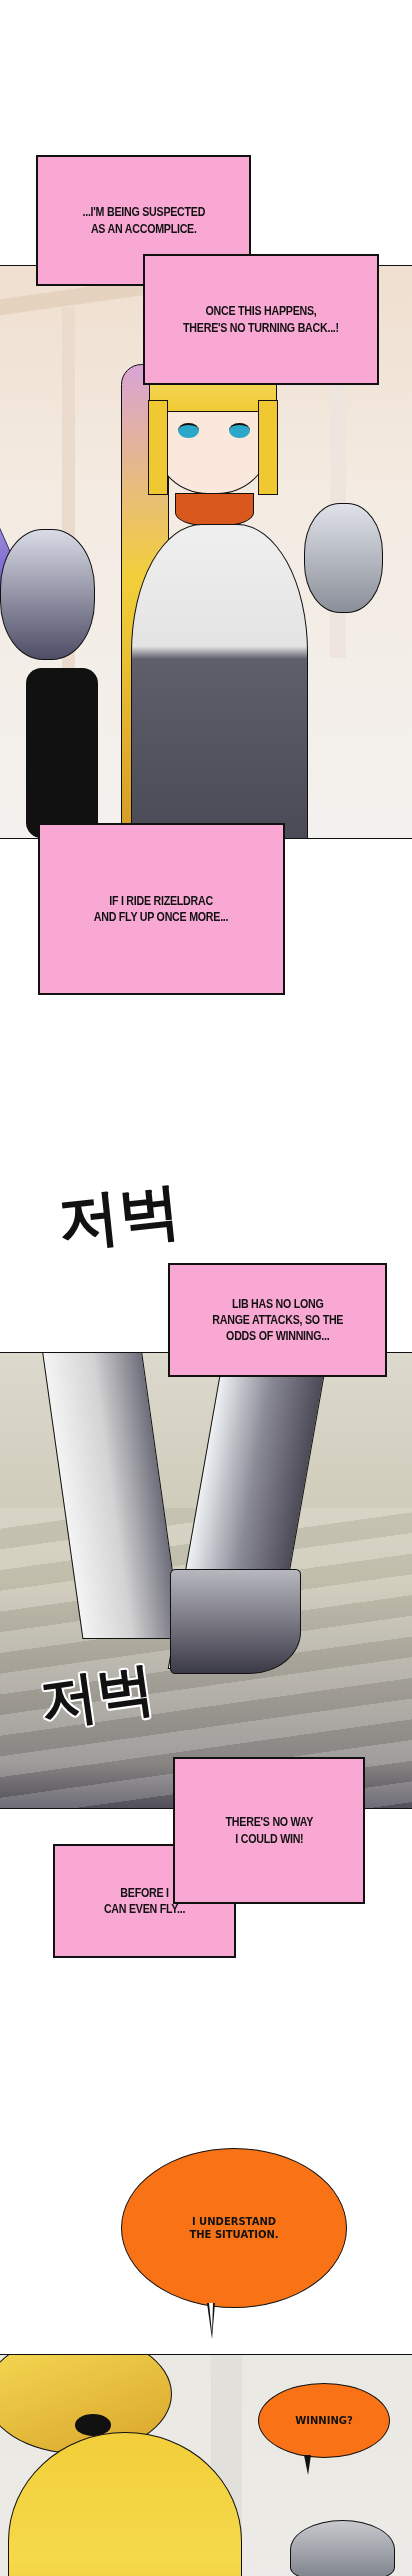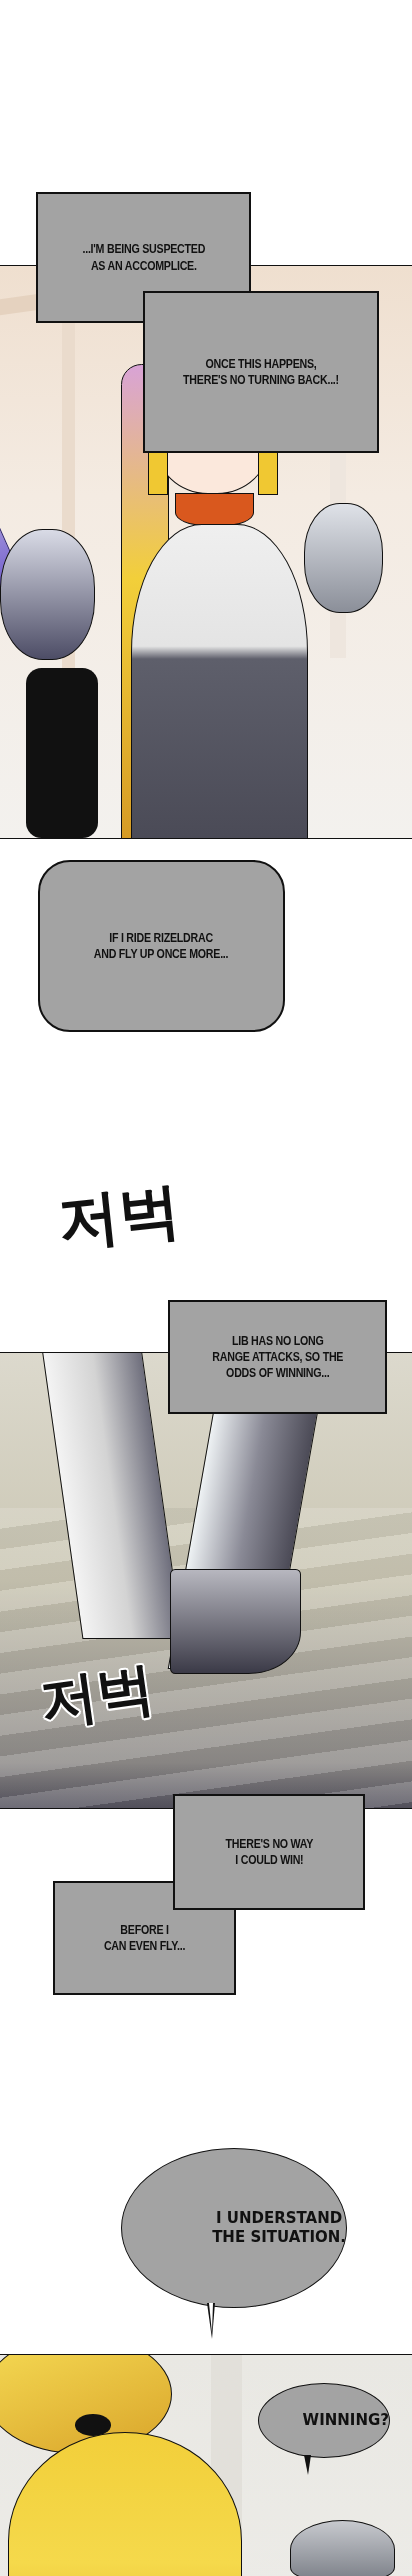--- a/index.html
+++ b/index.html
@@ -1,26 +1,26 @@
 <!DOCTYPE html>
 <html style="font-size:8.2px"><head>
 <meta charset="utf-8">
 <style>
   html, body { margin: 0; padding: 0; }
   body { width: 412px; height: 4122px; position: relative; background: #ffffff; overflow: hidden;
          font-family: "Liberation Sans", sans-serif; }
   .panel { position: absolute; left: 0; width: 412px; overflow: hidden; border-top: 1.5px solid #111; border-bottom: 1.5px solid #111; box-sizing: border-box; }
-  .caption { position: absolute; background: #a3a3a3; border: 2.6px solid #111; box-sizing: border-box;
+  .caption { position: absolute; background: #f9a8d4; border: 2.6px solid #111; box-sizing: border-box;
              display: flex; align-items: center; justify-content: center; text-align: center;
              font-family: "Liberation Sans Narrow", "Liberation Sans", sans-serif; font-weight: bold;
-             color: #111; font-size: 13px; line-height: 1.25; letter-spacing: -0.3px; text-transform: uppercase; z-index: 5; margin-top: 37px; }
+             color: #111; font-size: 13px; line-height: 1.25; letter-spacing: -0.3px; text-transform: uppercase; z-index: 5; }
   .caption span { display: block; white-space: pre-line; transform: scaleX(0.82); }
-  .bubble { position: absolute; background: #a3a3a3; border: 1.5px solid #111; border-radius: 50%; box-sizing: border-box;
-            display: flex; align-items: center; justify-content: flex-end; text-align: center;
-            font-family: "DejaVu Sans", sans-serif; font-weight: bold; color: #111; font-size: 15px; line-height: 1.3; z-index: 6; }
+  .bubble { position: absolute; background: #f97316; border: 1.5px solid #111; border-radius: 50%; box-sizing: border-box;
+            display: flex; align-items: center; justify-content: center; text-align: center;
+            font-family: "DejaVu Sans", sans-serif; font-weight: bold; color: #111; font-size: 10px; line-height: 1.3; z-index: 6; }
   .bubble span { white-space: pre-line; }
   .tail { position: absolute; width: 0; height: 0; z-index: 7; }
   .sfx { position: absolute; font-family: "DejaVu Sans", sans-serif; font-weight: bold; color: #111; z-index: 4; line-height: 1; }
   
   .shape { position: absolute; }
 </style>
 </head>
 <body>
 
 <div class="panel" style="top:265px; height:574px; background:linear-gradient(180deg,#efdfcf 0%,#f4ebe2 40%,#f3f1ee 100%);">
@@ -48,26 +48,26 @@
 
   <div class="shape" style="left:0px; top:263px; width:93px; height:129px; background:linear-gradient(180deg,#d9dbe6,#4d4d66); border:1.5px solid #111; border-radius:45%;"></div>
   <div class="shape" style="left:304px; top:237px; width:77px; height:108px; background:linear-gradient(180deg,#dfe2e8,#8b8f99); border:1.5px solid #111; border-radius:45%;"></div>
   <div class="shape" style="left:26px; top:402px; width:72px; height:170px; background:#111; border-radius:15.5px;"></div>
 </div>
 
 <div class="caption" style="left:36px; top:155px; width:215px; height:131px;">
   <span>...I'M BEING SUSPECTED
 AS AN ACCOMPLICE.</span>
 </div>
-<div class="caption" style="left:143px; top:254px; width:236px; height:162px; z-index:6;">
+<div class="caption" style="left:143px; top:254px; width:236px; height:131px; z-index:6;">
   <span>ONCE THIS HAPPENS,
 THERE'S NO TURNING BACK...!</span>
 </div>
 
-<div class="caption" style="left:38px; top:823px; width:247px; height:172px;border-radius:32px;">
+<div class="caption" style="left:38px; top:823px; width:247px; height:172px;">
   <span>IF I RIDE RIZELDRAC
 AND FLY UP ONCE MORE...</span>
 </div>
 
 <div class="sfx" style="left:58px; top:1185px; font-size:61px; transform:rotate(-6deg);">저벅</div>
 
 <div class="panel" style="top:1352px; height:457px; background:linear-gradient(180deg,#dcd9cd 0%,#cbc7b4 50%,#8f8c8a 90%,#55535f 100%);">
   <div class="shape" style="left:0; top:155px; width:412px; height:309px; background:repeating-linear-gradient(172deg,rgba(255,255,255,0.15) 0 20.6px,rgba(0,0,0,0.05) 20.6px 41px);"></div>
   <div class="shape" style="left:62px; top:-5.2px; width:98px; height:289px; background:linear-gradient(90deg,#f4f4f4 0%,#d3d3d3 50%,#6e6e7c 100%); border:1.5px solid #111; transform:skewX(8deg);"></div>
   <div class="shape" style="left:196px; top:-5.2px; width:103px; height:319px; background:linear-gradient(90deg,#eef2f4 0%,#8a8a96 50%,#4b4a56 100%); border:1.5px solid #111; transform:skewX(-10deg);"></div>
@@ -77,21 +77,21 @@
 <div class="caption" style="left:168px; top:1263px; width:219px; height:114px;">
   <span>LIB HAS NO LONG
 RANGE ATTACKS, SO THE
 ODDS OF WINNING...</span>
 </div>
 
 <div class="sfx" style="left:40px; top:1667px; font-size:57px; color:#111; text-shadow:2.1px 0 0 #fff,-2.1px 0 0 #fff,0 2.1px 0 #fff,0 -2.1px 0 #fff,1.5px 1.5px 0 #fff,-1.5px -1.5px 0 #fff,1.5px -1.5px 0 #fff,-1.5px 1.5px 0 #fff; transform:rotate(-8deg);">
   <span>저벅</span>
 </div>
 
-<div class="caption" style="left:173px; top:1757px; width:192px; height:116px; z-index:6;">
+<div class="caption" style="left:173px; top:1757px; width:192px; height:147px; z-index:6;">
   <span>THERE'S NO WAY
 I COULD WIN!</span>
 </div>
 <div class="caption" style="left:53px; top:1844px; width:183px; height:114px;align-items:center;">
   <span>BEFORE I
 CAN EVEN FLY...</span>
 </div>
 
 <div class="bubble" style="left:121px; top:2148px; width:226px; height:160px;">
   <span>I UNDERSTAND

